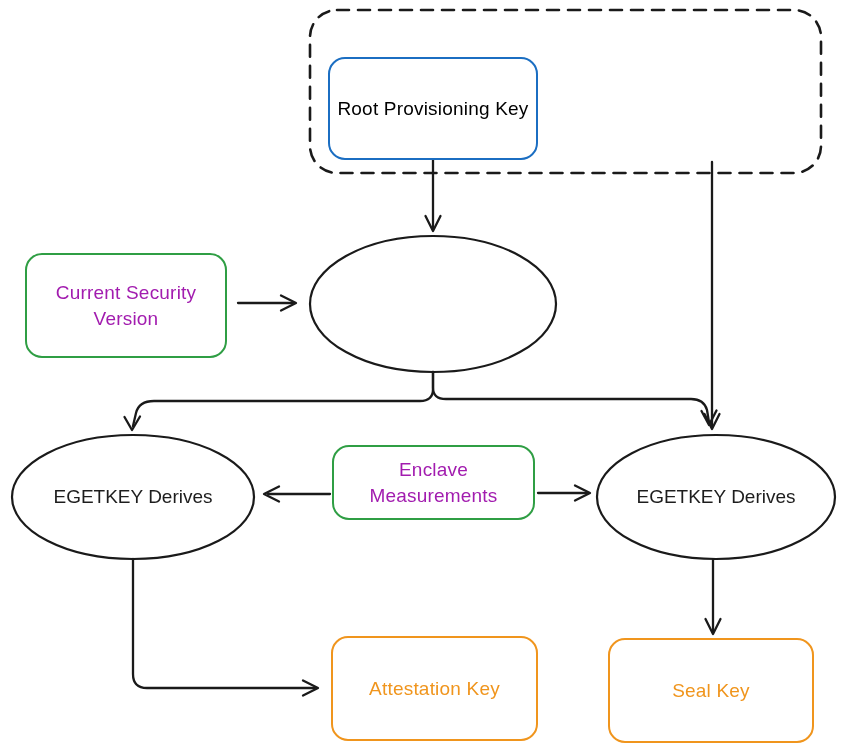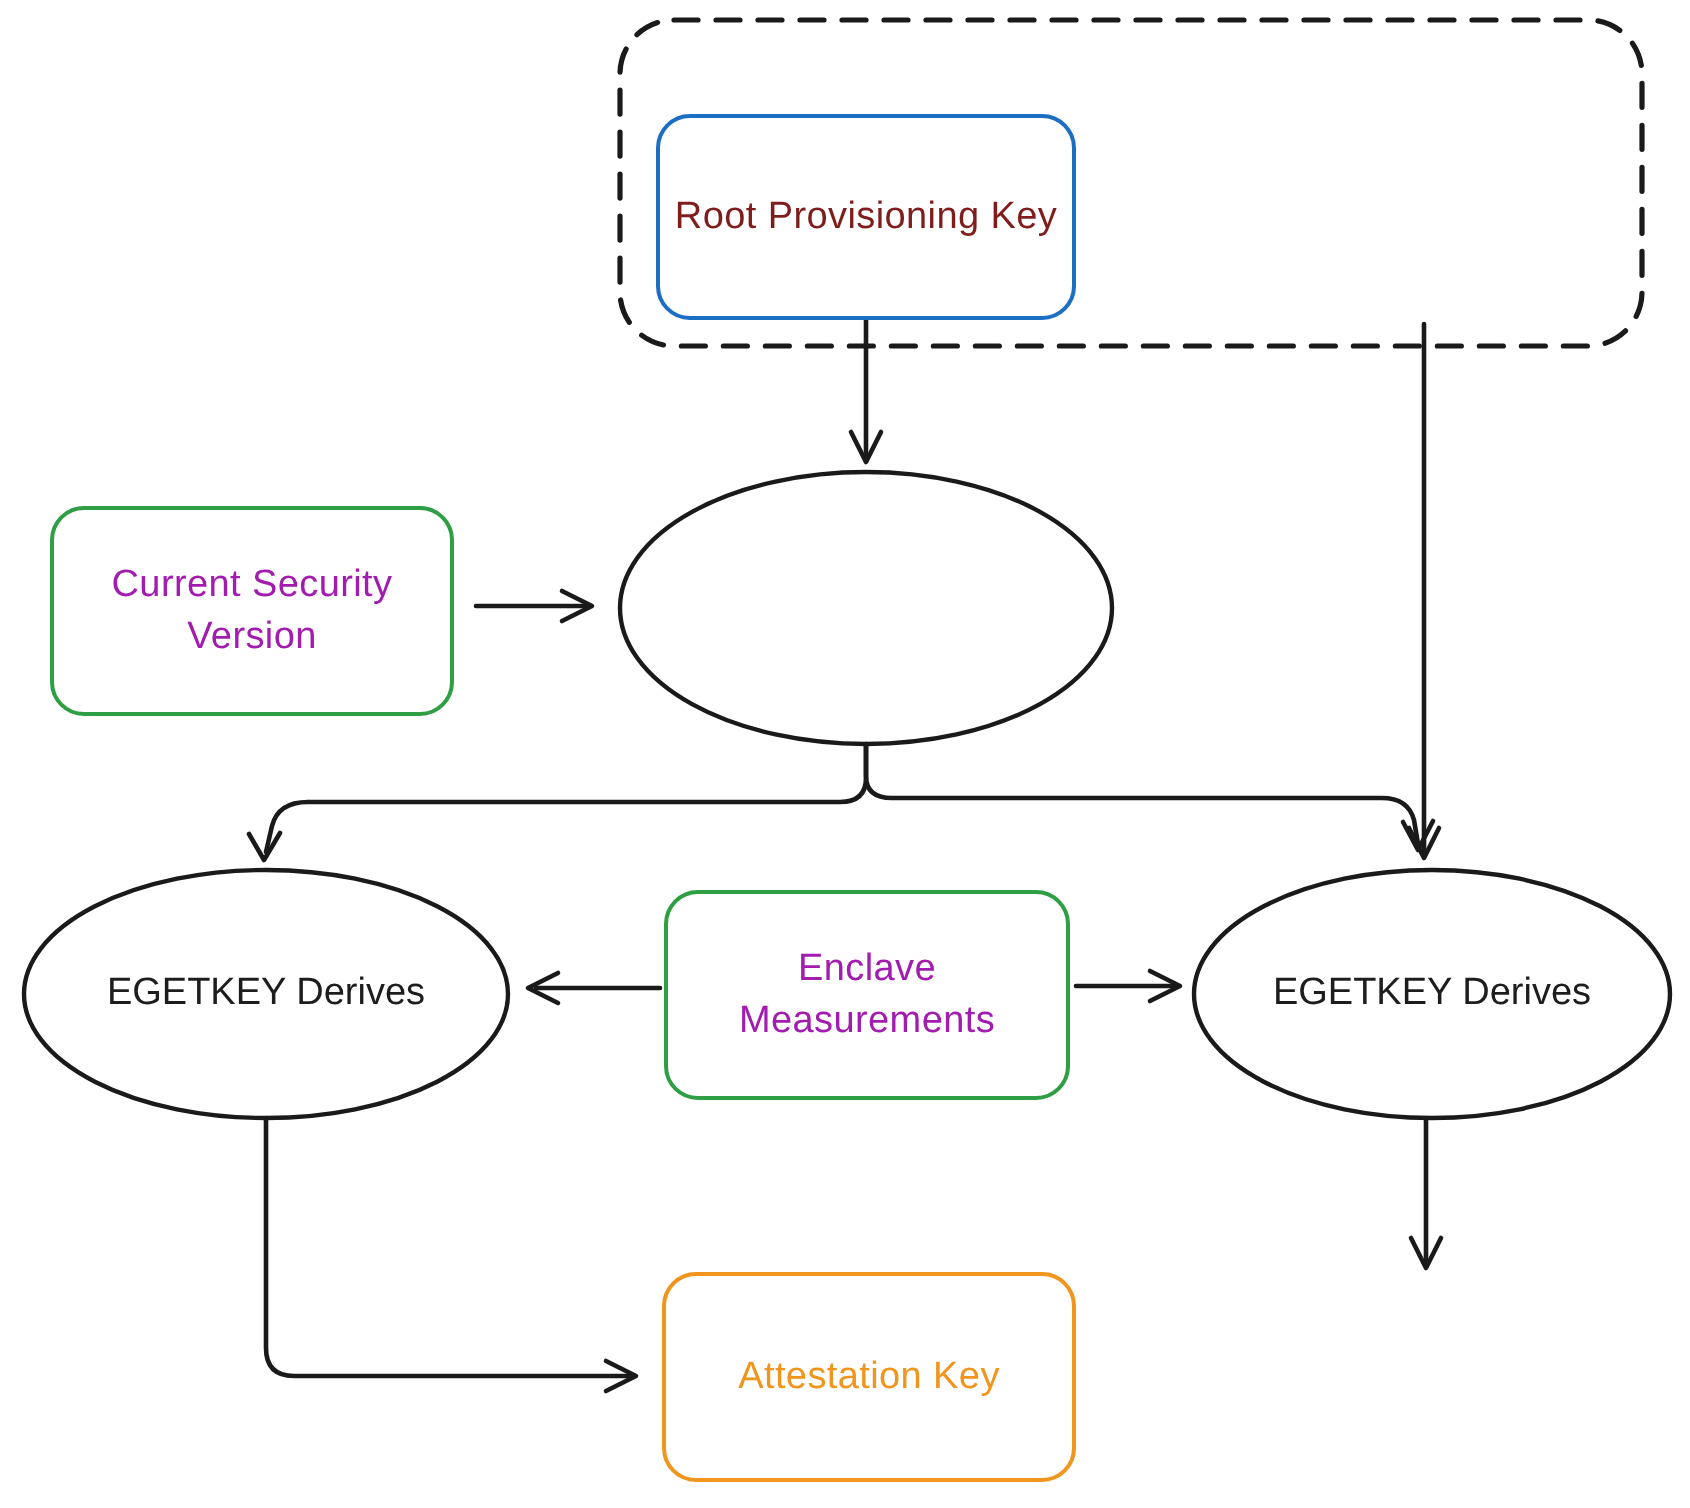--- a/index.html
+++ b/index.html
@@ -33,21 +33,21 @@
     justify-content: center;
     text-align: center;
   }
   .node-label {
     white-space: pre-line;
     font-size: 19px;
     line-height: 1.32;
     letter-spacing: 0.2px;
   }
   .node.blue   { border-color: #1b6ec2; }
-  .node.blue   .node-label { color: #7f1d1d; }
+  .node.blue   .node-label { color: #000000; }
   .node.green  { border-color: #2f9e44; }
   .node.green  .node-label { color: #a21caf; }
   .node.orange { border-color: #f0951d; }
   .node.orange .node-label { color: #f0951d; }
 
   .ellipse-label {
     position: absolute;
     display: flex;
     align-items: center;
     justify-content: center;
@@ -133,28 +133,31 @@
   <div class="node blue" style="left:328px; top:57px; width:210px; height:103px;">
     <span class="node-label">Root Provisioning Key</span>
   </div>
 
 
   <div class="node green" style="left:25px; top:253px; width:202px; height:105px;">
     <span class="node-label">Current Security
 Version</span>
   </div>
 
-  <div class="node green" style="left:332px; top:445px; width:203px; height:105px;">
+  <div class="node green" style="left:332px; top:445px; width:203px; height:75px;">
     <span class="node-label">Enclave
 Measurements</span>
   </div>
 
   <div class="node orange" style="left:331px; top:636px; width:207px; height:105px;">
     <span class="node-label">Attestation Key</span>
   </div>
 
+  <div class="node orange" style="left:608px; top:638px; width:206px; height:105px;">
+    <span class="node-label">Seal Key</span>
+  </div>
 
 
   <div class="ellipse-label" style="left:13px; top:477px; width:240px; height:40px;">EGETKEY Derives</div>
 
   <div class="ellipse-label" style="left:598px; top:477px; width:236px; height:40px;">EGETKEY Derives</div>
 
 </div>
 
 </body></html>

